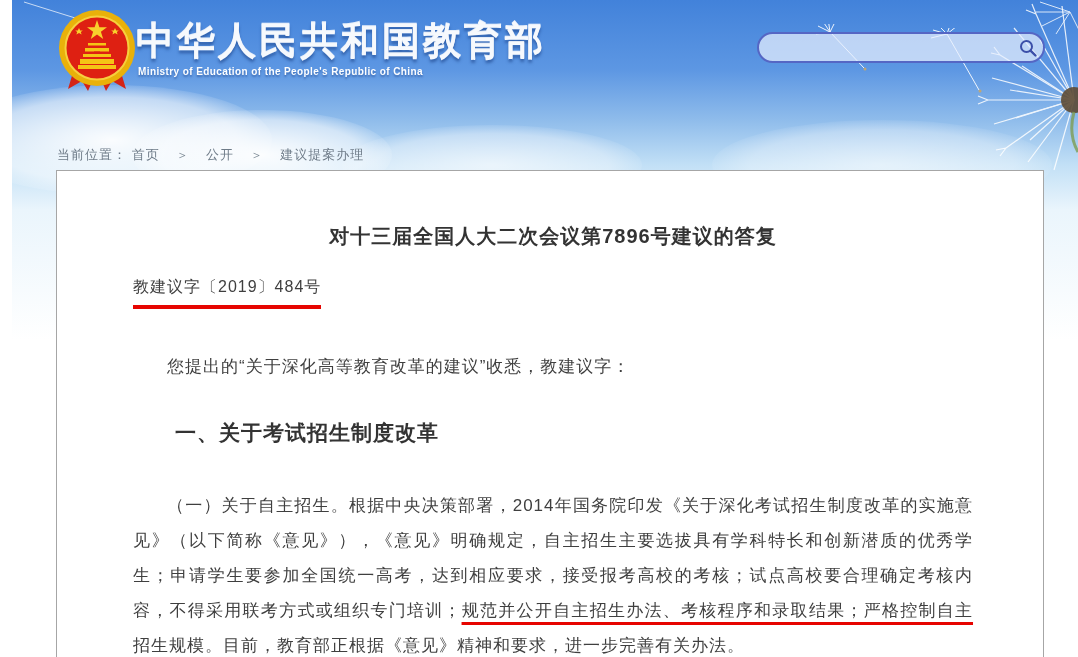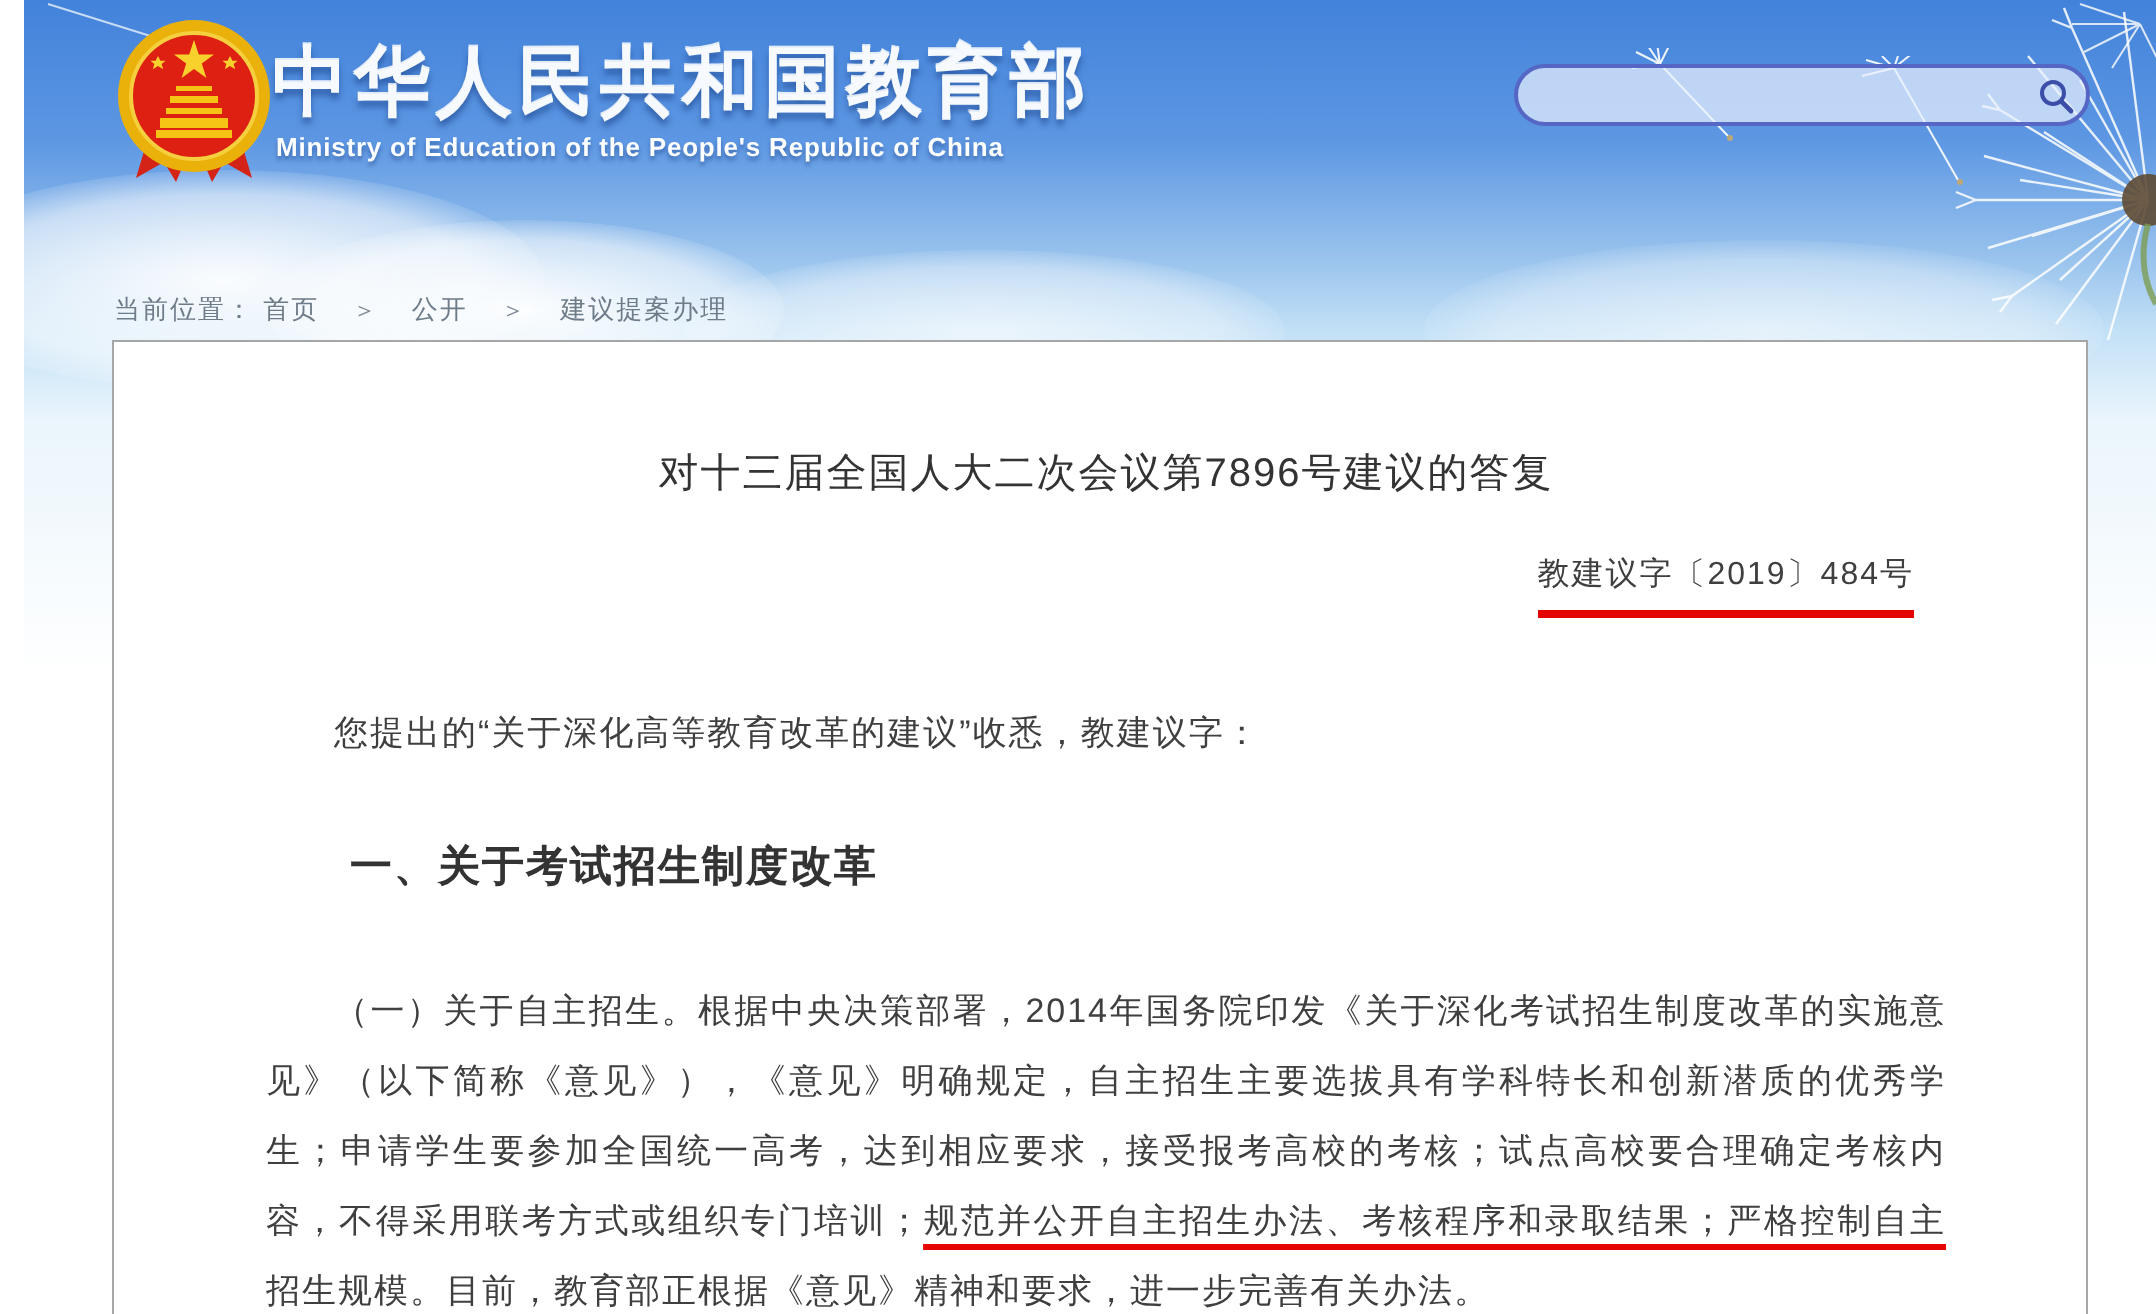--- a/index.html
+++ b/index.html
@@ -10,44 +10,44 @@
                      #c2e0f6 165px,#eaf5fc 210px,#ffffff 340px);margin-left:12px; }
 
   
   .cloud { position:absolute; background:radial-gradient(ellipse at center,
            rgba(255,255,255,.95) 0%, rgba(255,255,255,.55) 55%, rgba(255,255,255,0) 75%);
            border-radius:50%; }
   .logo-wrap { position:absolute; left:42px; top:7px; width:86px; height:88px; cursor:pointer; }
   .site-title { position:absolute; left:124px; top:16px; font-size:38px; font-weight:bold;
                 color:#f6f9fd; letter-spacing:3px;
                 text-shadow:0 -1px 0 rgba(255,255,255,.85), 0 3px 3px rgba(22,58,128,.55); }
-  .site-sub { position:absolute; left:126px; top:66px; font-size:13px; font-weight:bold;
+  .site-sub { position:absolute; left:126px; top:66px; font-size:10px; font-weight:bold;
               color:#fdfeff; letter-spacing:.4px;
               text-shadow:0 2px 2px rgba(22,58,128,.5); }
   .search-pill { position:absolute; left:745px; top:32px; width:288px; height:31px;
                  border:2px solid #5566c4; border-radius:16px;
                  background:rgba(232,240,253,.72); display:flex; align-items:center; }
   .search-pill input { flex:1; height:100%; border:none; outline:none; background:transparent;
                        padding:0 12px; font-size:14px; color:#2c3e70; }
   .search-btn { width:30px; height:27px; border:none; background:transparent; cursor:pointer;
                 display:flex; align-items:center; justify-content:center; }
   .deco { position:absolute; pointer-events:none; }
 
   
   .breadcrumb { position:absolute; left:45px; top:146px; font-size:13px; color:#6e7b88;
                 letter-spacing:1px; }
   .breadcrumb a { color:#6e7b88; text-decoration:none; cursor:pointer; }
   .breadcrumb .sep { margin:0 12px; color:#7d8a96; font-size:12px; }
 
   
   .card { position:absolute; left:44px; top:170px; width:988px; height:560px;
           background:#ffffff; border:1px solid #a6a6a6; padding:52px 70px 0 76px; }
-  .doc-title { text-align:center; font-size:20px; font-weight:normal; color:#333;
+  .doc-title { text-align:center; font-size:20px; font-weight:bold; color:#333;
                letter-spacing:1px; }
-  .doc-no-row { text-align:right; margin:27px 16px 0 0; }
+  .doc-no-row { text-align:left; margin:27px 16px 0 0; }
   .doc-no { display:inline-block; font-size:16px; color:#3f3f3f; letter-spacing:1px;
             border-bottom:4px solid #e60400; padding-bottom:7px; }
   .para { font-size:17px; color:#3f3f3f; letter-spacing:1px; }
   .intro { margin-top:46px; text-indent:2em; line-height:24px; }
   .sec-head { margin-top:40px; font-weight:bold; color:#333; text-indent:2em;
               font-size:21px; letter-spacing:1px; }
   .body-para { margin-top:41px; line-height:35px; text-align:justify; text-indent:2em; }
   .u-red { text-decoration:underline; text-decoration-color:#e60400;
            text-decoration-thickness:3px; text-underline-offset:6px; }
 </style>

